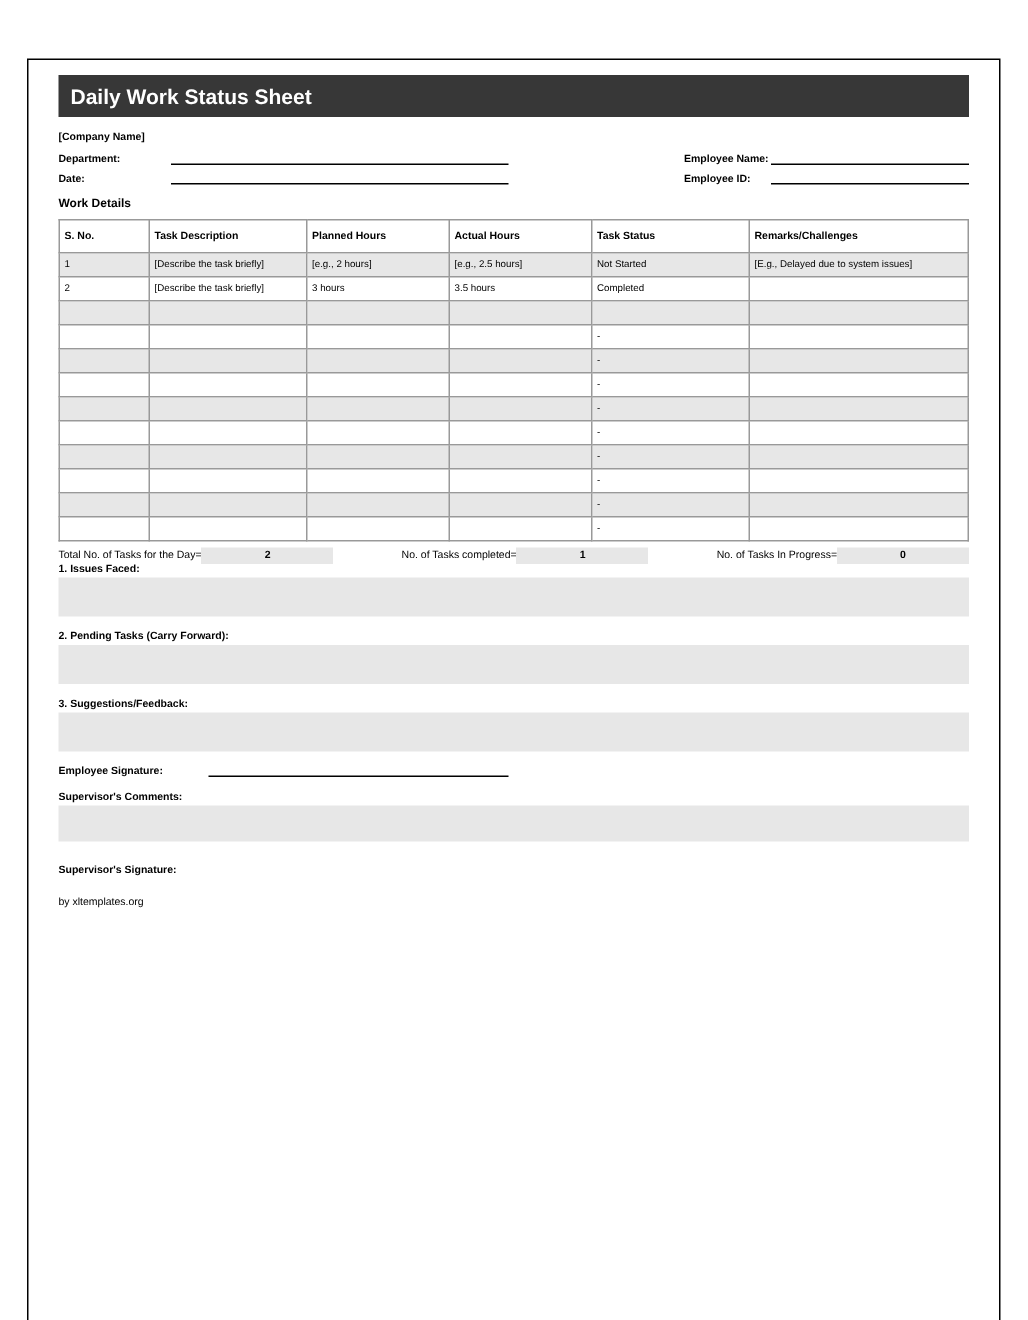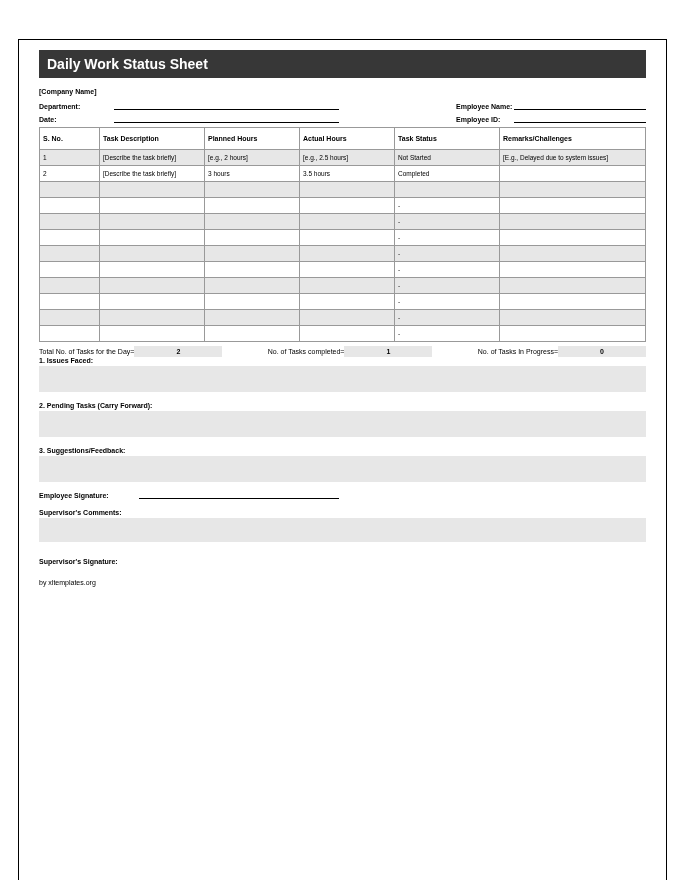--- a/index.html
+++ b/index.html
@@ -176,20 +176,21 @@
     <div class="left-group">
       <span class="field-label">Date:</span>
       <span class="field-line"></span>
     </div>
     <div class="right-group">
       <span class="field-label">Employee ID:</span>
       <span class="field-line"></span>
     </div>
   </div>
 
+  <div class="section-heading">Work Details</div>
 
   <table class="work">
     <colgroup>
       <col class="col-sno">
         <col class="col-desc">
         <col class="col-ph">
         <col class="col-ah">
         <col class="col-stat">
         <col class="col-rem">
     </colgroup>

